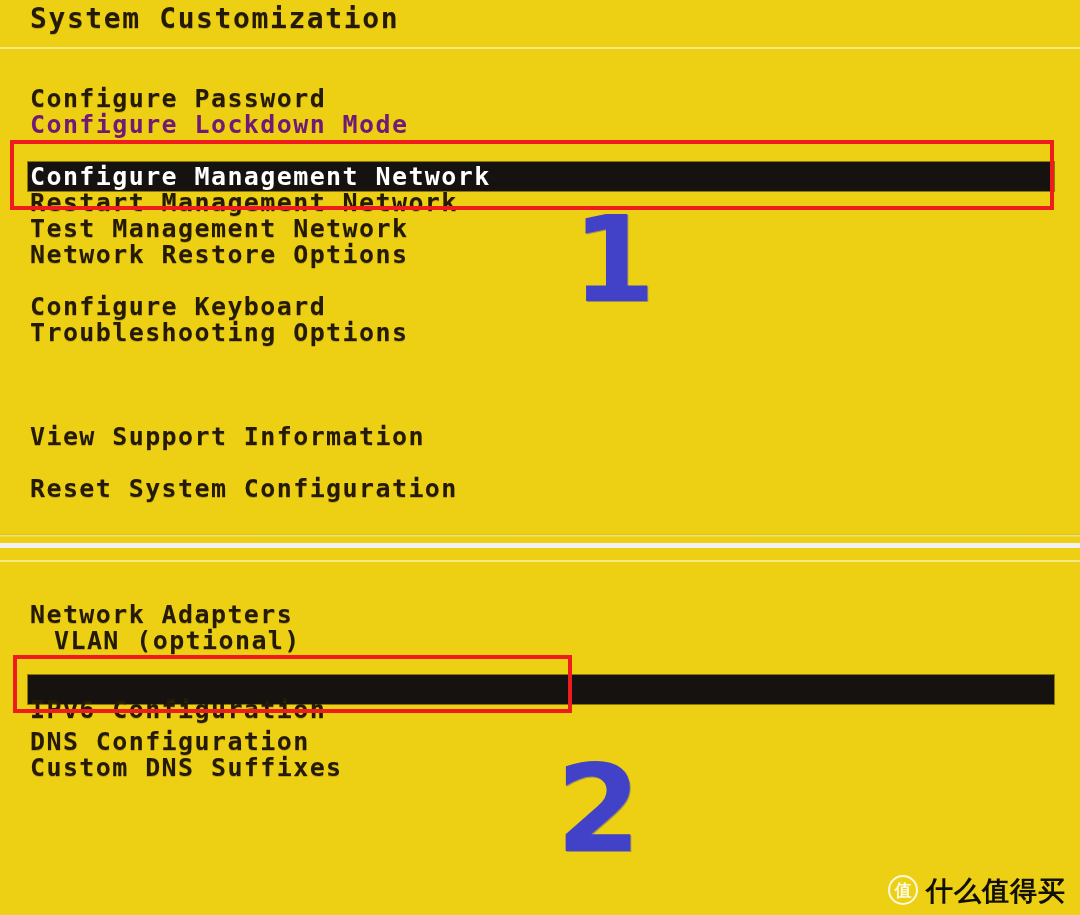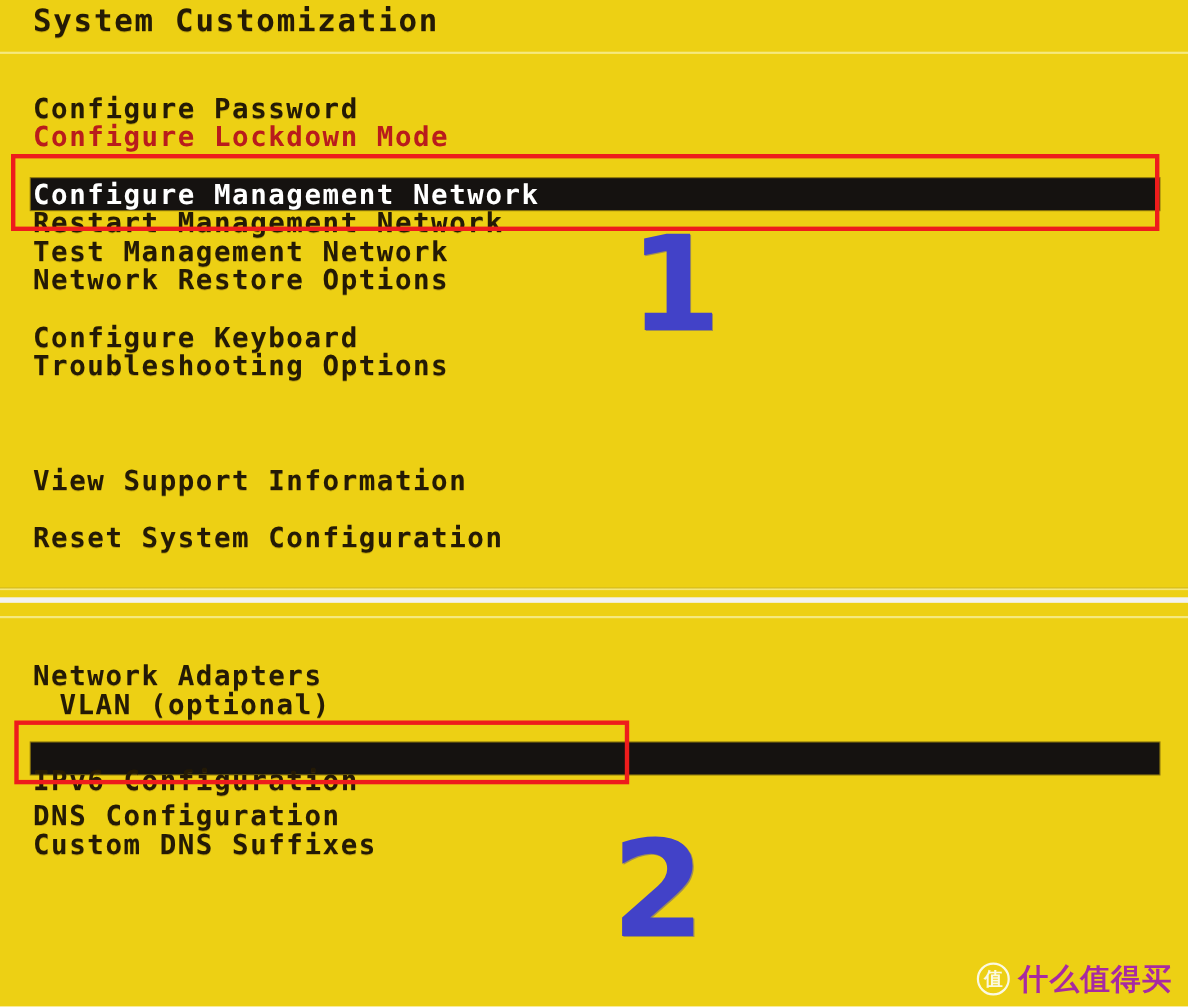--- a/index.html
+++ b/index.html
@@ -60,21 +60,21 @@
     letter-spacing: 1.4px;
     font-weight: bold;
     color: #241a05;
     text-shadow: 0 1px 0 rgba(120,92,10,.35);
   }
   .row.title {
     font-size: 28px;
     letter-spacing: 1.6px;
   }
   .row.dim {
-    color: #b91c1c;
+    color: #701a75;
     text-shadow: none;
   }
 
   
   .hl-bar {
     position: absolute;
     background: #151210;
     box-shadow: 0 0 0 1px rgba(60,45,5,.55);
   }
   .row.hl {
@@ -127,21 +127,21 @@
     display: flex;
     align-items: center;
     justify-content: center;
     font-family: "DejaVu Sans", "Liberation Sans", sans-serif;
     font-size: 17px;
     font-weight: bold;
     line-height: 1;
     box-sizing: border-box;
   }
   #wm-text {
-    color: #a21caf;
+    color: #000000;
     font-family: "DejaVu Sans", "Liberation Sans", sans-serif;
     font-size: 27px;
     font-weight: bold;
     letter-spacing: 1px;
     line-height: 1;
     white-space: nowrap;
   }
 </style>
 </head>
 <body>

